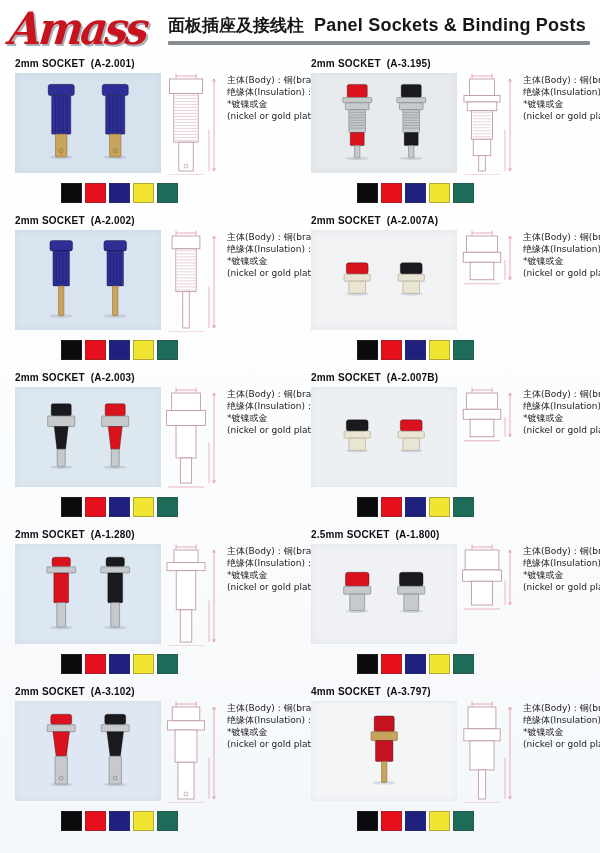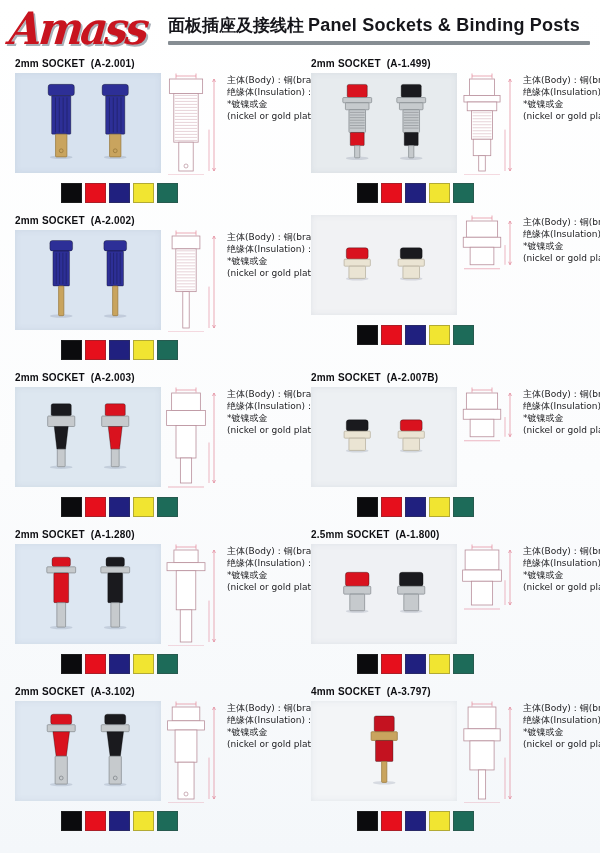--- a/index.html
+++ b/index.html
@@ -11,21 +11,21 @@
   
   .header{display:flex;align-items:flex-start;padding:8px 10px 0 6px;height:48px;box-sizing:border-box;}
   .logo{
     width:156px;flex:0 0 156px;
     font-family:"DejaVu Serif",serif;font-style:italic;font-weight:900;
     font-size:42px;line-height:0.95;color:#c8141f;letter-spacing:-3px;
     transform:skewX(-6deg) scaleY(1.06);transform-origin:left top;
     text-shadow:2px 2px 0 rgba(140,150,160,.75);padding-left:6px;user-select:none;
   }
   .titles{flex:1;padding-top:6px;}
-  .title-line{display:flex;align-items:baseline;gap:4px;font-weight:700;color:#16161b;}
+  .title-line{display:flex;align-items:baseline;gap:10px;font-weight:700;color:#16161b;}
   .title-cn{font-size:17px;font-family:"DejaVu Sans","Liberation Sans",sans-serif;}
   .title-en{font-size:18px;letter-spacing:0.2px;}
   .rule{height:4px;background:#868d93;margin-top:4px;border-radius:1px;}
   
   .grid{
     display:grid;grid-template-columns:287px 287px;column-gap:9px;
     grid-auto-rows:157px;padding:10px 2px 0 15px;
   }
   .product{overflow:visible;}
   .ptitle{margin:0 0 4px 0;font-size:10px;font-weight:700;color:#0e0e12;white-space:pre;letter-spacing:0.2px;}
@@ -129,21 +129,21 @@
     <div class="swatches">
           <span class="swatch" style="background: rgb(11, 11, 13);"></span>
           <span class="swatch" style="background: rgb(230, 15, 28);"></span>
           <span class="swatch" style="background: rgb(32, 32, 127);"></span>
           <span class="swatch" style="background: rgb(241, 229, 49);"></span>
           <span class="swatch" style="background: rgb(29, 107, 89);"></span>
         </div>
   </section>
 
   <section class="product">
-    <h2 class="ptitle">2mm SOCKET  (A-1.499)</h2>
+    <h2 class="ptitle">2mm SOCKET  (A-3.195)</h2>
     <div class="prow">
       <div class="photo" style="background: rgb(231, 235, 238);">
             <div><svg width="38.455999999999996" height="86.24" viewBox="0 0 44 88" xmlns="http://www.w3.org/2000/svg">
     <ellipse cx="22" cy="86.5" rx="13" ry="2" fill="rgba(40,60,90,.14)"></ellipse>
                 <rect x="10.5" y="2" width="23" height="15" rx="2" fill="#d9121e" stroke="rgba(0,0,0,.45)" stroke-width="0.8"></rect>
                 <rect x="5.5" y="17" width="33" height="6" rx="1" fill="#c6cacd" stroke="#82878c" stroke-width="0.8"></rect>
                 <rect x="8.5" y="23" width="27" height="8" rx="1" fill="#c6cacd" stroke="#82878c" stroke-width="0.8"></rect>
                 <rect x="12.5" y="31" width="19" height="26" rx="1" fill="#c6cacd" stroke="#82878c" stroke-width="0.8"></rect>
                 <line x1="13.5" y1="34" x2="30.5" y2="34" stroke="#8e9397" stroke-width="0.8"></line>
                 <line x1="13.5" y1="37" x2="30.5" y2="37" stroke="#8e9397" stroke-width="0.8"></line>
@@ -279,20 +279,21 @@
     <div class="swatches">
           <span class="swatch" style="background: rgb(11, 11, 13);"></span>
           <span class="swatch" style="background: rgb(230, 15, 28);"></span>
           <span class="swatch" style="background: rgb(32, 32, 127);"></span>
           <span class="swatch" style="background: rgb(241, 229, 49);"></span>
           <span class="swatch" style="background: rgb(29, 107, 89);"></span>
         </div>
   </section>
 
   <section class="product">
+    <h2 class="ptitle">2mm SOCKET  (A-2.007A)</h2>
     <div class="prow">
       <div class="photo" style="background: rgb(241, 242, 244);">
             <div><svg width="38.455999999999996" height="38.22" viewBox="0 0 44 39" xmlns="http://www.w3.org/2000/svg">
     <ellipse cx="22" cy="37.5" rx="13" ry="2" fill="rgba(40,60,90,.14)"></ellipse>
                 <rect x="9.5" y="2" width="25" height="13" rx="3" fill="#d9121e" stroke="rgba(0,0,0,.45)" stroke-width="0.8"></rect>
                 <rect x="7" y="15" width="30" height="8" rx="1" fill="#eae4d3" stroke="#b3ab99" stroke-width="0.8"></rect>
                 <rect x="12.5" y="23" width="19" height="14" rx="1" fill="#eae4d3" stroke="#b3ab99" stroke-width="0.8"></rect>
               </svg></div>
             <div><svg width="38.455999999999996" height="38.22" viewBox="0 0 44 39" xmlns="http://www.w3.org/2000/svg">
     <ellipse cx="22" cy="37.5" rx="13" ry="2" fill="rgba(40,60,90,.14)"></ellipse>

